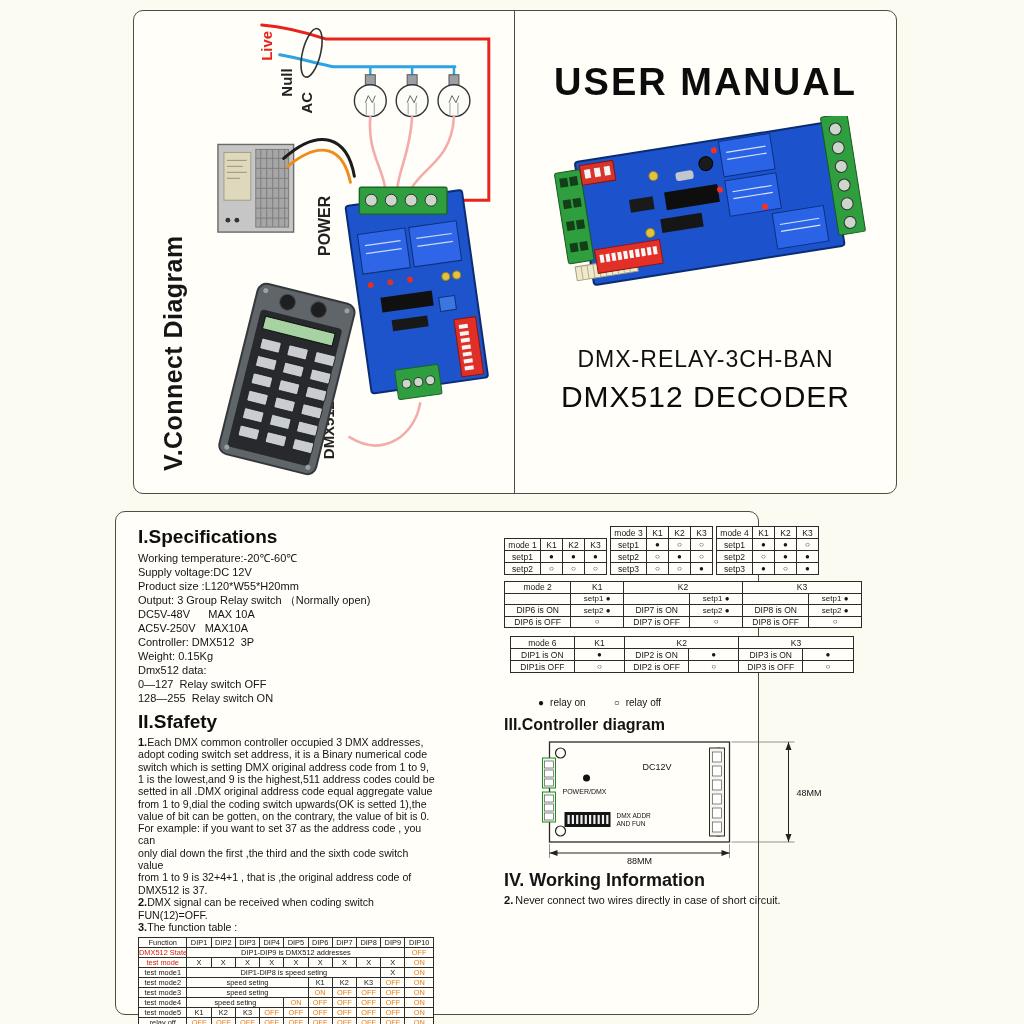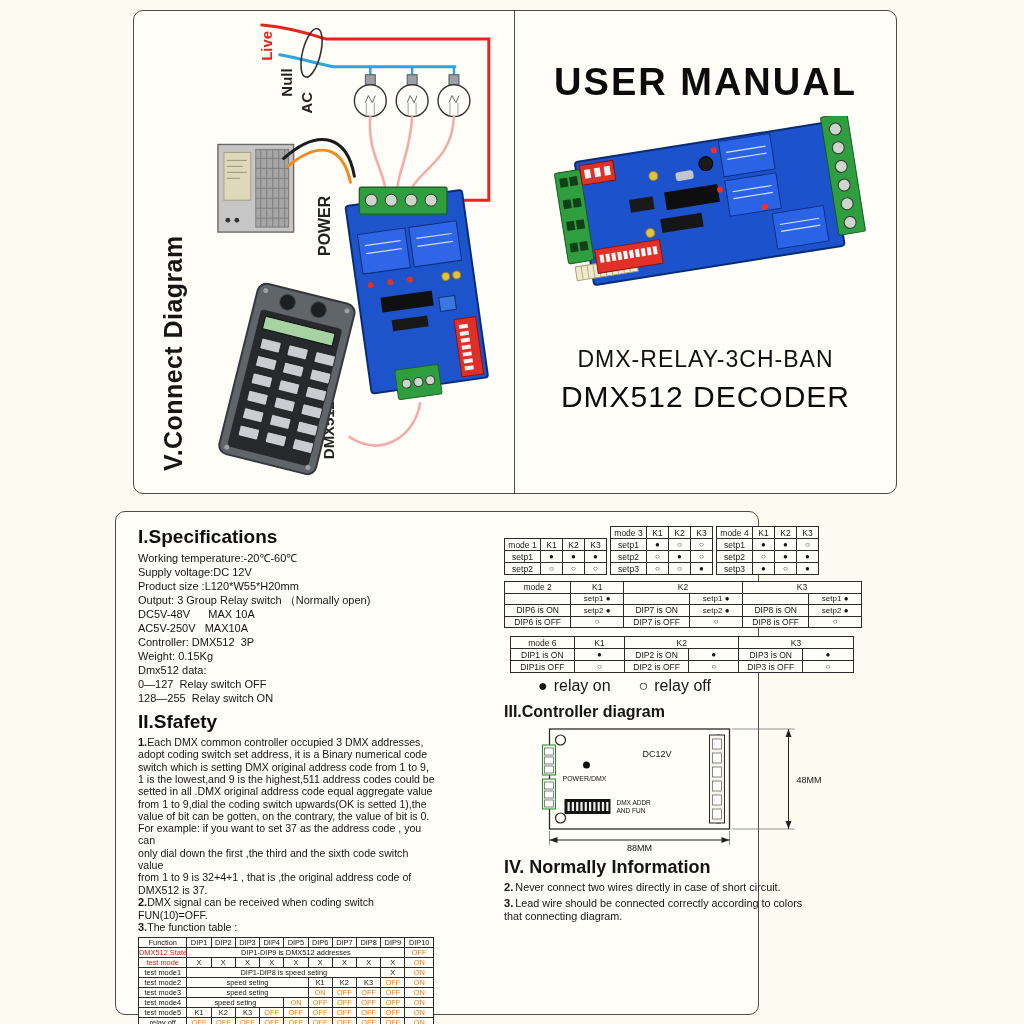--- a/index.html
+++ b/index.html
@@ -30,21 +30,21 @@
 td.orange{color:#e87d1e}
 td.dot{font-size:8px}
 .func-table{table-layout:fixed;width:296px;margin-top:3px}
 .func-table td{font-size:7.4px;height:10px;padding:0;white-space:nowrap;overflow:hidden}
 .mode-row{display:flex;gap:3px;align-items:flex-end}
 .mode-mini td{height:12px;padding:0 2px}
 .mode-wide{width:100%;margin-top:6px}
 .mode-wide td{height:11.5px}
 .mode-five{width:96%;margin:8px 0 0 6px}
 .mode-five td{height:12px}
-.legend{margin:4px 0 0 34px;font-size:16px}
+.legend{margin:24px 0 0 34px;font-size:10px}
 .legend .sym{margin-right:6px}
 .legend .ltext{margin-right:28px}
 .iface-h{font-size:16px;font-weight:700;margin:8px 0 2px}
 .iface-svg{width:356px;height:130px;display:block}
 .safety-h{font-size:18px;font-weight:700;margin:4px 0 3px}
 .safety-item{font-size:10.8px;line-height:1.18;margin-bottom:3px}
 .safety-item b{font-size:11.2px;margin-right:2px}
 
 .vtitle{font-size:25px;font-weight:700;letter-spacing:.5px;fill:#151515}
 .wire-label{font-size:15px;font-weight:600;fill:#222}
@@ -267,21 +267,21 @@
 adopt coding switch set address, it is a Binary numerical code
 switch which is setting DMX original address code from 1 to 9,
 1 is the lowest,and 9 is the highest,511 address codes could be
 setted in all .DMX original address code equal aggregate value
 from 1 to 9,dial the coding switch upwards(OK is setted 1),the
 value of bit can be gotten, on the contrary, the value of bit is 0.
 For example: if you want to set 37 as the address code , you can
 only dial down the first ,the third and the sixth code switch value
 from 1 to 9 is 32+4+1 , that is ,the original address code of
 DMX512 is 37.</span></div>
-    <div class="fn-item"><b>2.</b><span>DMX signal can be received when coding switch FUN(10)=OFF.</span></div>
+    <div class="fn-item"><b>2.</b><span>DMX signal can be received when coding switch FUN(12)=OFF.</span></div>
     <div class="fn-item"><b>3.</b><span>The function table :</span></div>
     <table class="func-table" id="func-table">
         <colgroup>
           <col style="width: 46px;">
           <col style="width: 23px;">
           <col style="width: 23px;">
           <col style="width: 23px;">
           <col style="width: 23px;">
           <col style="width: 23px;">
           <col style="width: 23px;">
@@ -615,20 +615,18 @@
       <polygon points="45,117 53,114 53,120" fill="#222"></polygon>
         <polygon points="225,117 217,114 217,120" fill="#222"></polygon>
       <text x="135" y="128" text-anchor="middle" class="t9">88MM</text>
       <line class="extline" x1="227" y1="6" x2="290" y2="6"></line>
         <line class="extline" x1="227" y1="106" x2="290" y2="106"></line>
       <line class="dimline" x1="284" y1="6" x2="284" y2="106"></line>
       <polygon points="284,6 281,14 287,14" fill="#222"></polygon>
         <polygon points="284,106 281,98 287,98" fill="#222"></polygon>
       <text x="292" y="60" class="t9">48MM</text>
     </svg>
-    <h3 class="safety-h">IV. Normally Information</h3>
+    <h3 class="safety-h">IV. Working Information</h3>
     <div id="safety-list">
         <div class="safety-item"><b>2.</b><span class="pre">Never connect two wires directly in case of short circuit.</span></div>
-        <div class="safety-item"><b>3.</b><span class="pre">Lead wire should be connected correctly according to colors
-that connecting diagram.</span></div>
       </div>
   </div>
 </div>
 
 </body></html>

